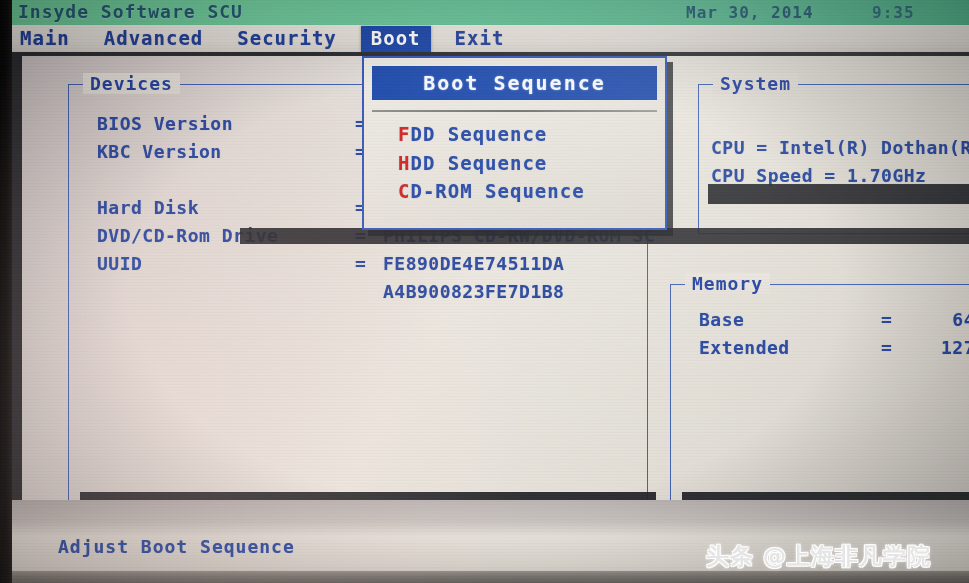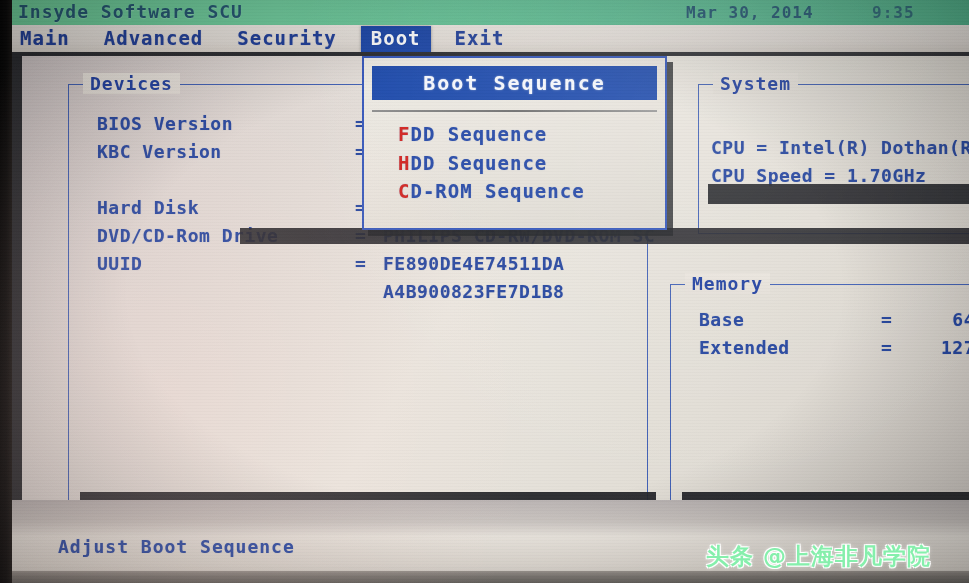--- a/index.html
+++ b/index.html
@@ -188,21 +188,21 @@
   #noise{
     position:absolute; inset:0; pointer-events:none; z-index:71; opacity:.07;
     background-image:repeating-linear-gradient(0deg,rgba(0,0,0,.5) 0px,rgba(0,0,0,0) 1px,rgba(255,255,255,.25) 2px,rgba(0,0,0,0) 3px);
   }
 
   
   #watermark{
     position:absolute; left:706px; top:541px; z-index:80;
     font-family:"DejaVu Sans","Liberation Sans",sans-serif;
     font-size:23px; font-weight:bold; letter-spacing:1px;
-    color:#86efac;
+    color:#e5e5e5;
     text-shadow:
       -1px -1px 0 rgba(255,255,255,.95),
        1px -1px 0 rgba(255,255,255,.95),
       -1px  1px 0 rgba(255,255,255,.95),
        1px  1px 0 rgba(255,255,255,.95),
        0 0 4px rgba(255,255,255,.8);
     white-space:nowrap;
   }
 </style>
 </head>

